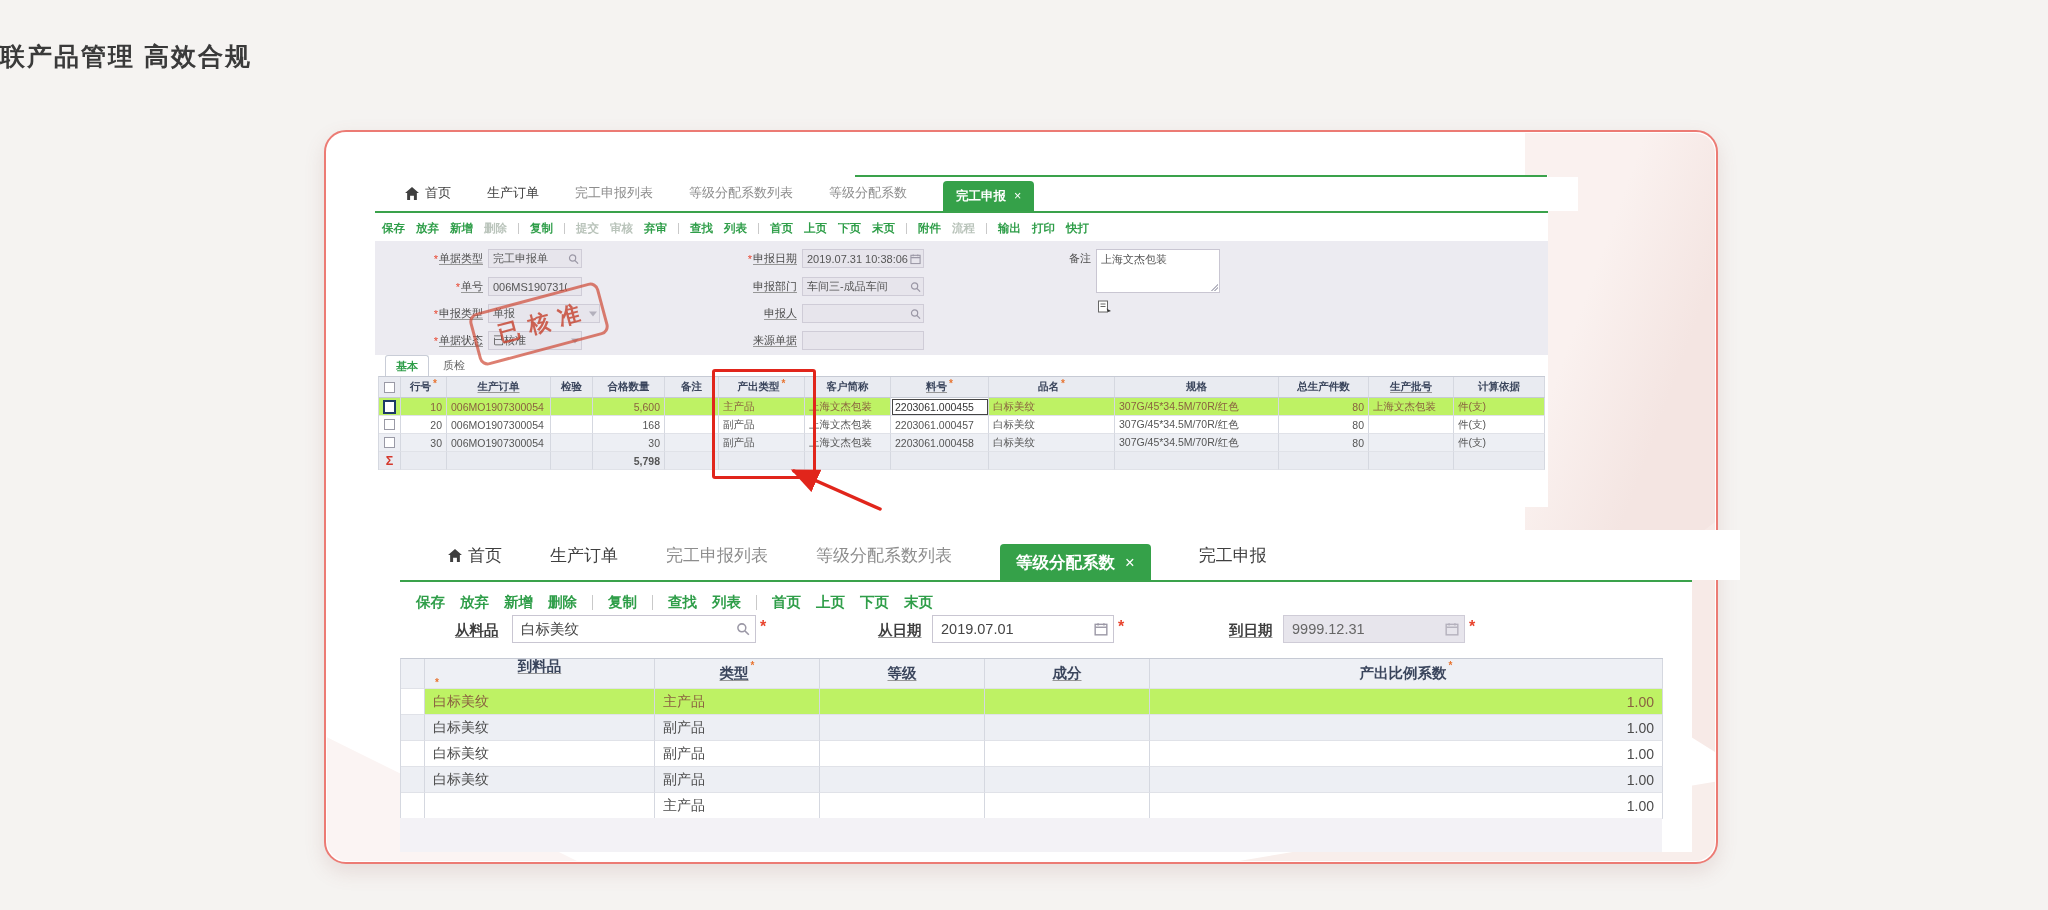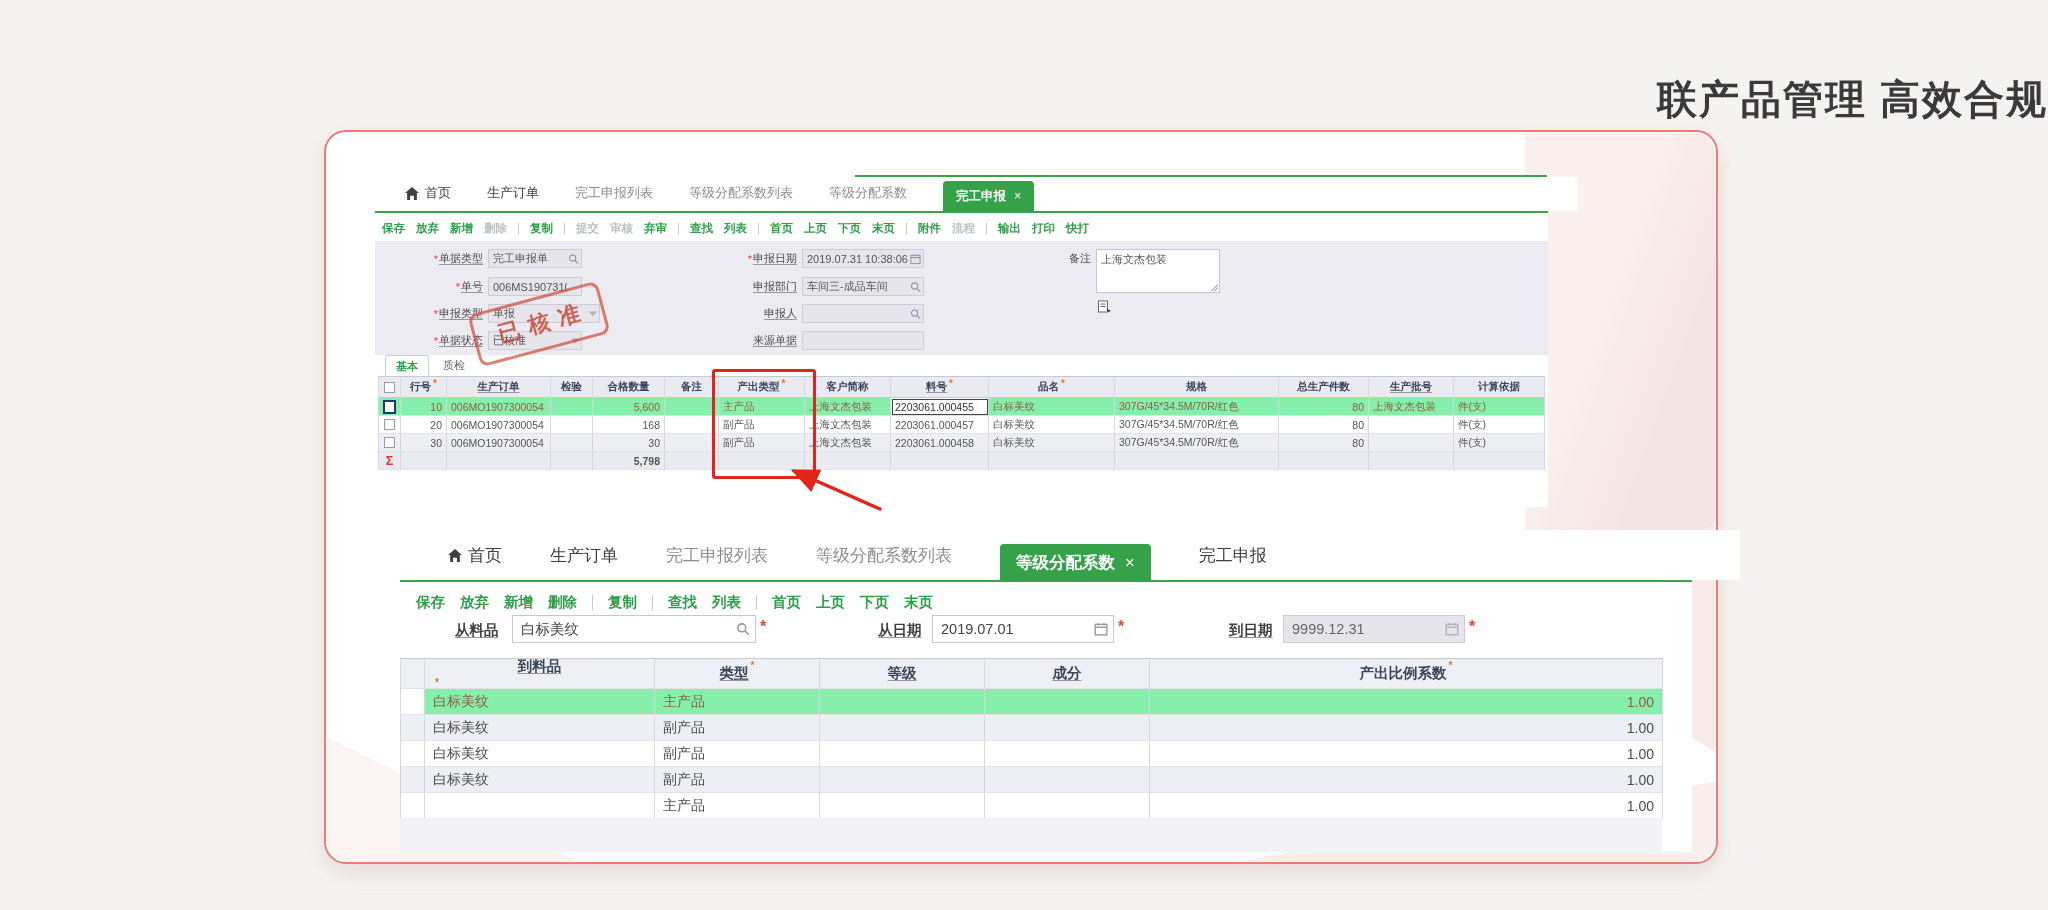--- a/index.html
+++ b/index.html
@@ -2,22 +2,22 @@
 <html><head>
 <meta charset="utf-8">
 <style>
   html,body{margin:0;padding:0}
   body{
     width:2048px;height:910px;position:relative;overflow:hidden;
     background:#f5f3f1;
     font-family:"Liberation Sans","DejaVu Sans",sans-serif;
   }
   .page-title{
-    position:absolute;top:40px;left:0;width:100%;text-align:right;
-    font-size:40px;font-weight:bold;color:#3a3a3a;letter-spacing:2px;margin-top:32px;
+    position:absolute;top:40px;left:0;width:100%;text-align:left;
+    font-size:25px;font-weight:bold;color:#3a3a3a;letter-spacing:2px;
   }
   .card{
     position:absolute;left:324px;top:130px;width:1390px;height:730px;
     background:#fff;border:2px solid #ec7b74;border-radius:22px;
     box-shadow:0 8px 20px rgba(150,90,80,.15);
   }
   .deco{position:absolute;z-index:0;pointer-events:none}
   .deco.a{right:1px;top:1px;width:190px;height:420px;border-radius:0 20px 0 0;
     background:linear-gradient(110deg,#faf1ef 35%,#f4e5e2 70%)}
   .deco.b{right:1px;top:390px;width:165px;height:230px;background:#f7eae7;
@@ -89,21 +89,21 @@
   .p1 .gridwrap{left:3px;top:201px}
   .p2 .gridwrap{left:0;top:128px}
   .tbl{position:relative;border-top:1px solid #c6cad4;border-left:1px solid #d5d8e0;background:#fff}
   .trow{display:flex}
   .tc{box-sizing:border-box;border-right:1px solid #d5d8e0;border-bottom:1px solid #e0e2e8;
     overflow:hidden;white-space:nowrap;display:flex;align-items:center}
   .p1 .tc{height:18px;font-size:10.5px;padding:0 4px;color:#555}
   .p1 .thead .tc{height:21px;background:#e9ebf1;color:#3a455c;font-weight:bold;justify-content:center;border-bottom:1px solid #c6cad4}
   .p2 .tc{height:26px;font-size:14px;padding:0 8px;color:#4c4c4c}
   .p2 .thead .tc{height:30px;background:#eef0f5;color:#3a455c;font-weight:bold;justify-content:center;font-size:14.5px}
-  .r-peach{background:#86efac}
+  .r-peach{background:#bef264}
   .r-peach .tc{color:#8a6240}
   .r-alt .tc{background:#edeff4}
   .r-sum .tc{background:#e9ebf1}
   .al-r{justify-content:flex-end}
   .hstar{color:#e87430;font-size:10px;margin-left:2px;align-self:flex-start;line-height:14px}
   .cb{width:11px;height:11px;border:1px solid #9a9aa6;background:#fff;margin:auto;box-sizing:border-box;cursor:pointer}
   .cb.sel{width:14px;height:14px;border:2px solid #1d3a66}
   .cell-focus{outline:1.5px solid #444;outline-offset:-2px;background:#fff !important;color:#333 !important}
   .sum-sym{color:#d5382c;font-weight:bold;font-size:12.5px;margin:auto}
   .sumv{font-weight:bold;color:#333}

